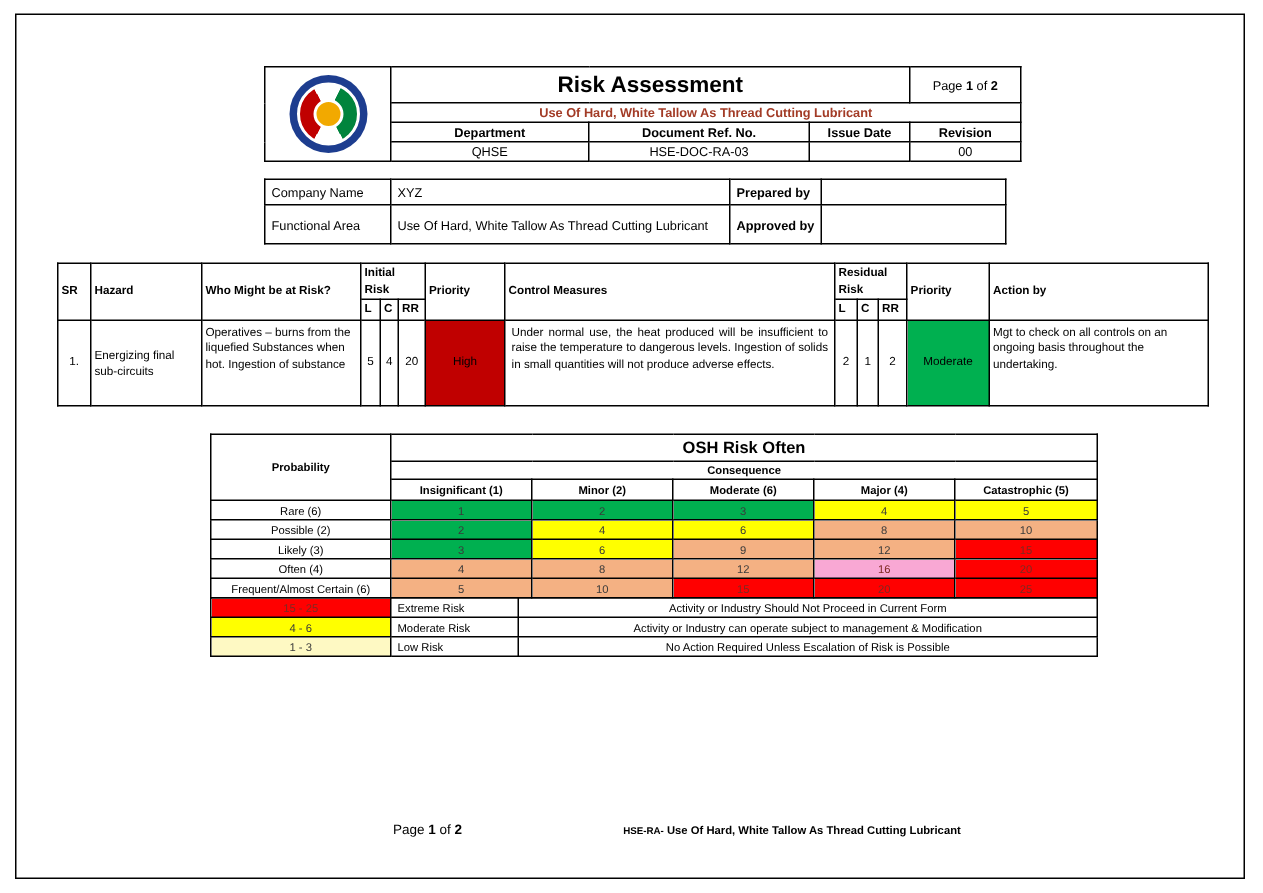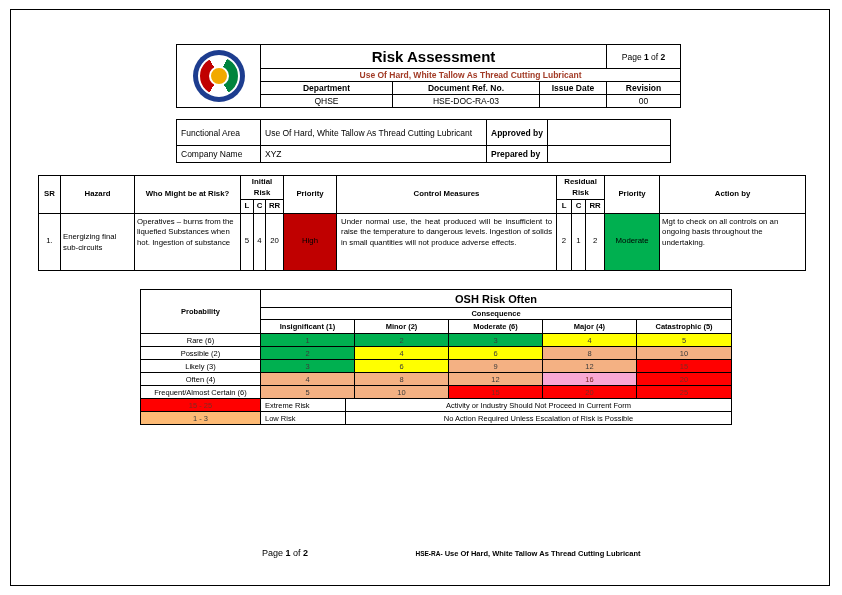--- a/index.html
+++ b/index.html
@@ -26,21 +26,21 @@
   .logo-center{width:16px;height:16px;border-radius:50%;background:#f2a900;border:2px solid #fff;}
 
   
   .info{left:176px;top:119px;width:494px;}
   .info td{font-size:8.5px;text-align:left;padding-left:4px;}
   .info .lab2{font-weight:bold;}
 
   
   .risk{left:38px;top:175px;width:767px;}
   .risk td{font-size:7.8px;line-height:1.35;}
-  .risk .h{font-weight:bold;text-align:center;}
+  .risk .h{font-weight:bold;text-align:left;}
   .risk .ctr{text-align:center;}
   .risk .lft{text-align:left;vertical-align:top;padding-top:3px;}
   .risk .jst{text-align:justify;vertical-align:top;padding:3px 4px;}
 
   
   .mx{left:140px;top:289px;width:591px;}
   .mx td{font-size:7.5px;text-align:center;}
   .mx .m-title{font-size:11px;font-weight:bold;}
   .mx .bold{font-weight:bold;}
   .mx .num{color:#3b3b3b;}
@@ -101,30 +101,30 @@
     </table>
 
   <table class="abs info">
     <colgroup>
         <col style="width:84px">
         <col style="width:226px">
         <col style="width:61px">
         <col style="width:123px">
       </colgroup>
     <tbody>
-        <tr style="height:26px">
+        <tr style="height:17px">
+      <td>Company Name</td>
+      <td>XYZ</td>
+      <td class="lab2">Prepared by</td>
+      <td></td>
+    </tr>
+    <tr style="height:26px">
       <td>Functional Area</td>
       <td>Use Of Hard, White Tallow As Thread Cutting Lubricant</td>
       <td class="lab2">Approved by</td>
-      <td></td>
-    </tr>
-    <tr style="height:17px">
-      <td>Company Name</td>
-      <td>XYZ</td>
-      <td class="lab2">Prepared by</td>
       <td></td>
     </tr>
   </tbody>
     </table>
 
   <table class="abs risk">
     <colgroup>
       <col style="width:22px">
         <col style="width:74px">
         <col style="width:106px">
@@ -250,21 +250,26 @@
         <col style="width:85px">
         <col style="width:386px">
       </colgroup>
     <tbody>
         <tr style="height:13px">
       <td class="rng" style="background-color: rgb(255, 0, 0); color: rgb(126, 42, 34);">15 - 25</td>
       <td class="lvl">Extreme Risk</td>
       <td>Activity or Industry Should Not Proceed in Current Form</td>
     </tr>
     <tr style="height:13px">
-      <td class="rng" style="background-color: #fdba74;">1 - 3</td>
+      <td class="rng" style="background-color: rgb(255, 255, 0);">4 - 6</td>
+      <td class="lvl">Moderate Risk</td>
+      <td>Activity or Industry can operate subject to management &amp; Modification</td>
+    </tr>
+    <tr style="height:13px">
+      <td class="rng" style="background-color: #fef9c3;">1 - 3</td>
       <td class="lvl">Low Risk</td>
       <td>No Action Required Unless Escalation of Risk is Possible</td>
     </tr>
   </tbody>
     </table>
 
   <div class="abs foot-page"><span>Page </span><b>1</b><span> of </span><b>2</b></div>
   <div class="abs foot-doc"><span class="pre">HSE-RA-</span><span> Use Of Hard, White Tallow As Thread Cutting Lubricant</span></div>
 </div>
 

